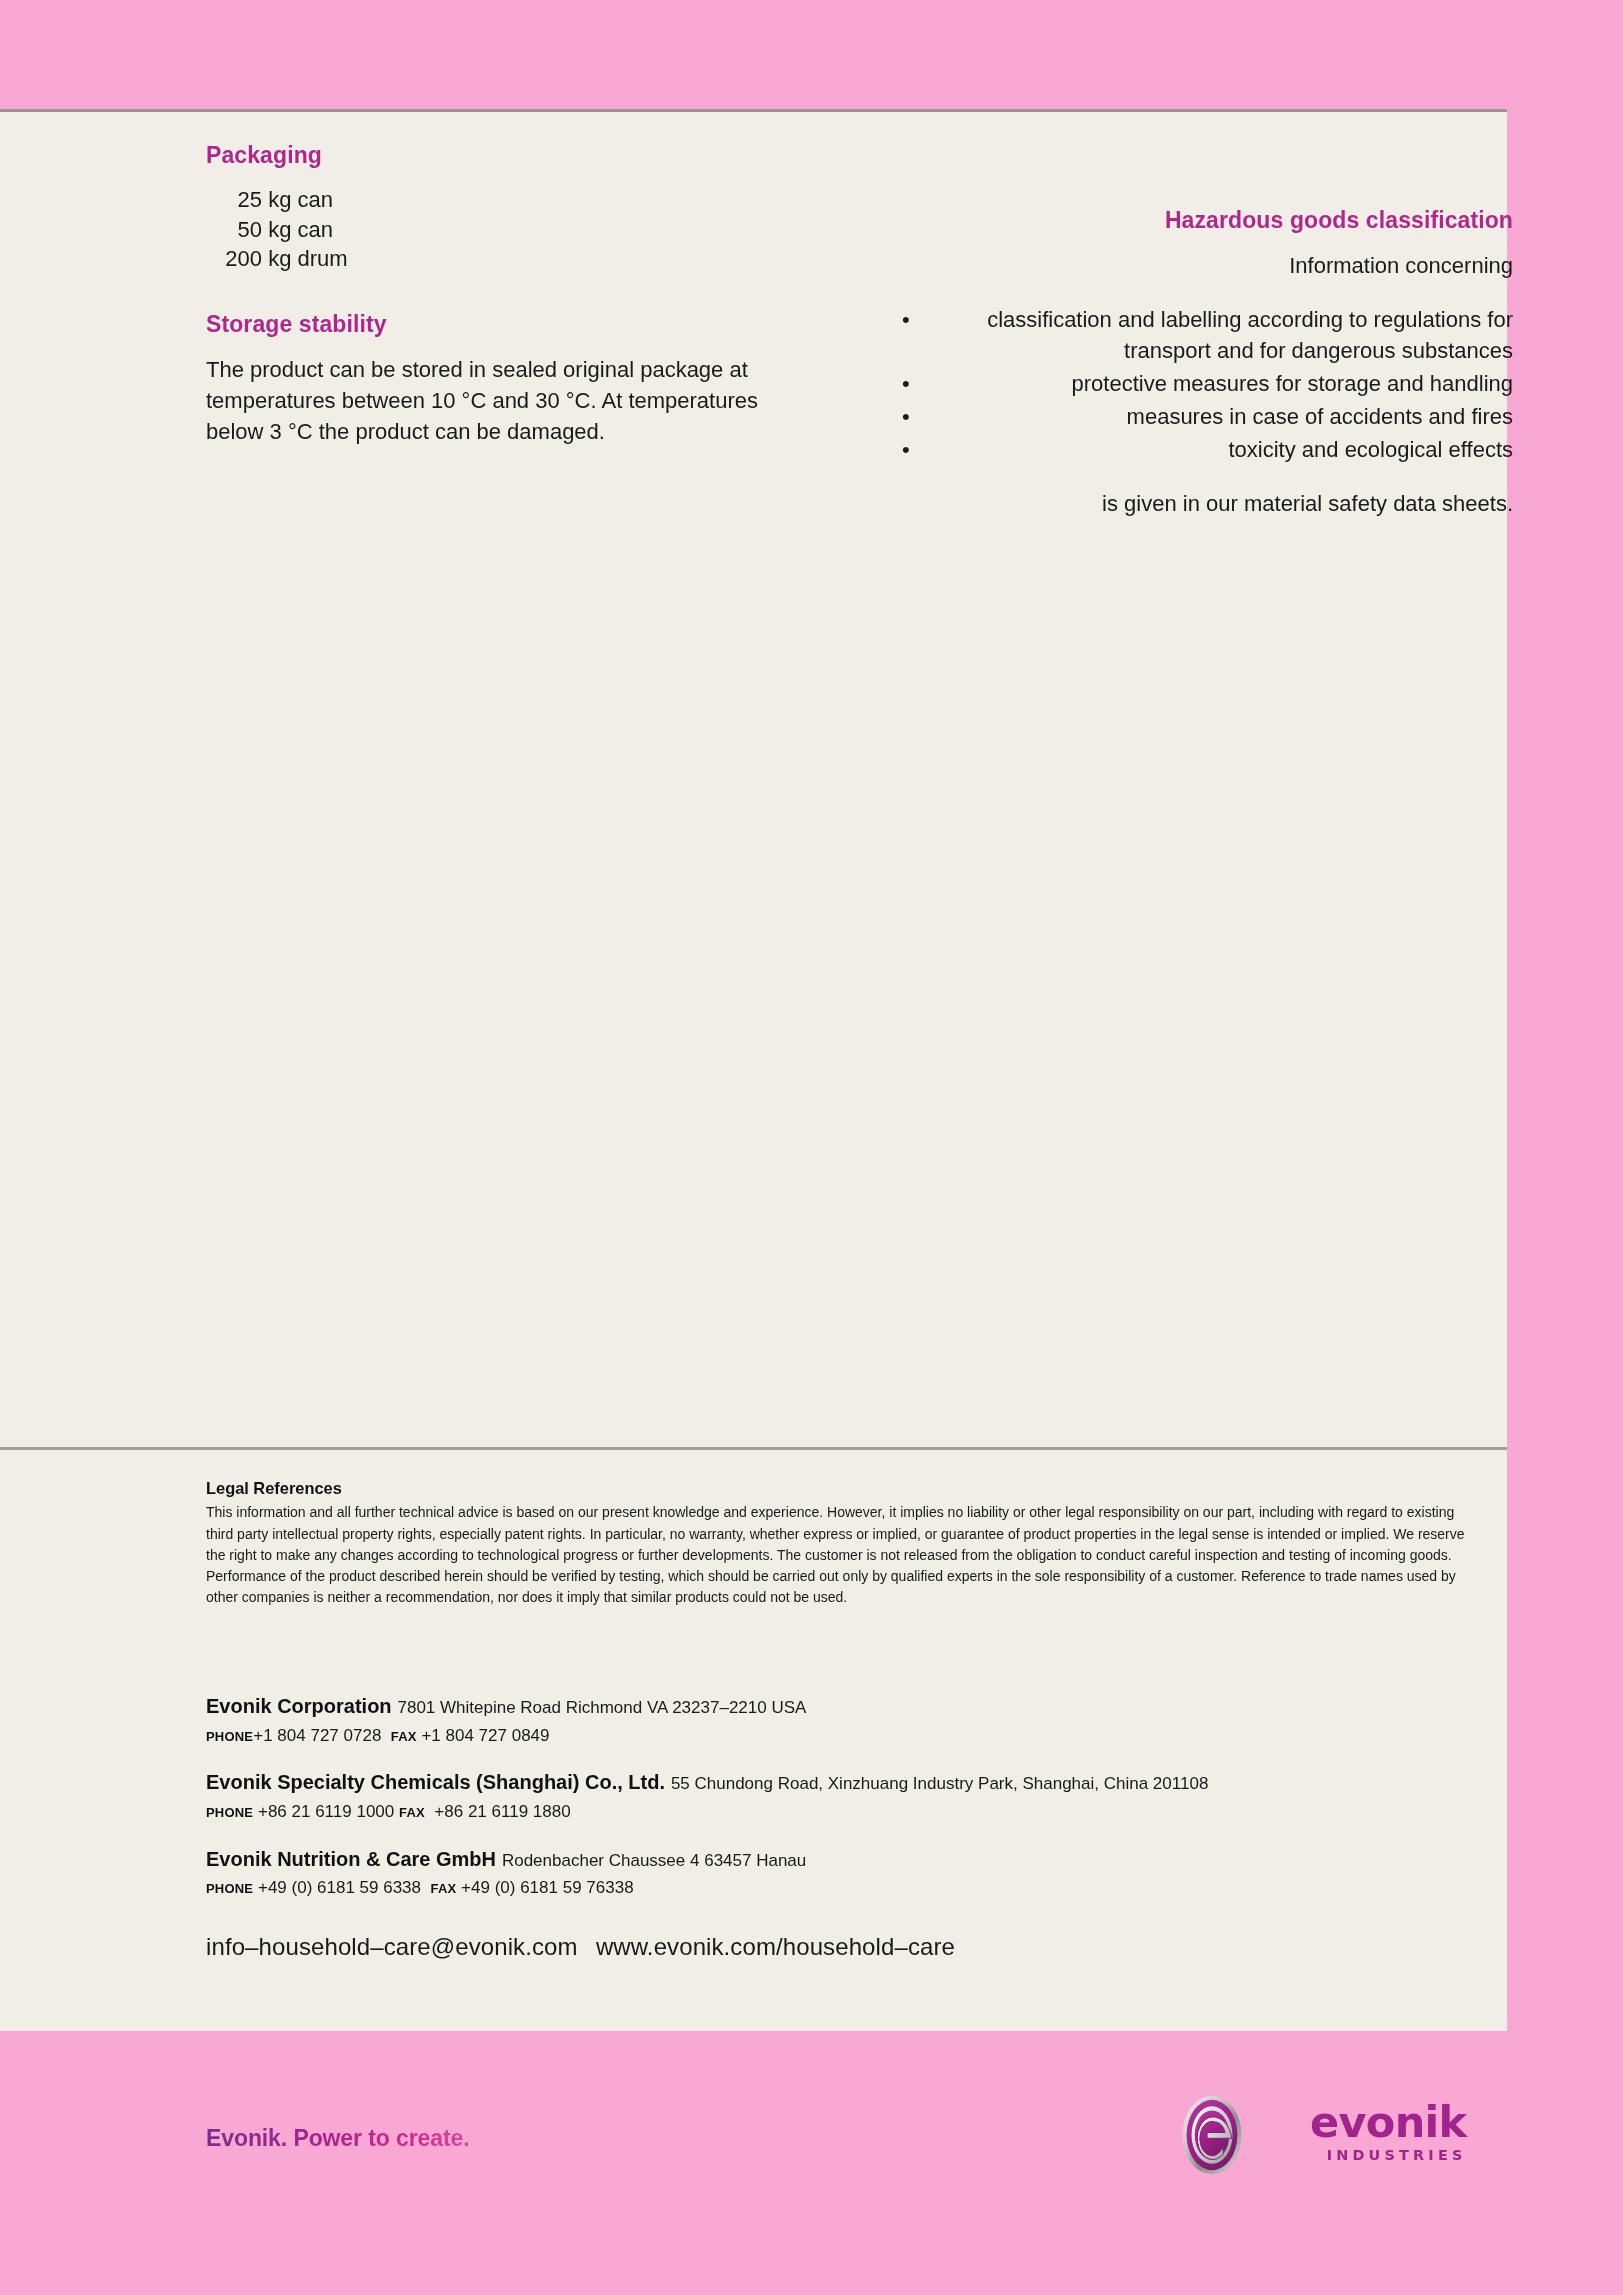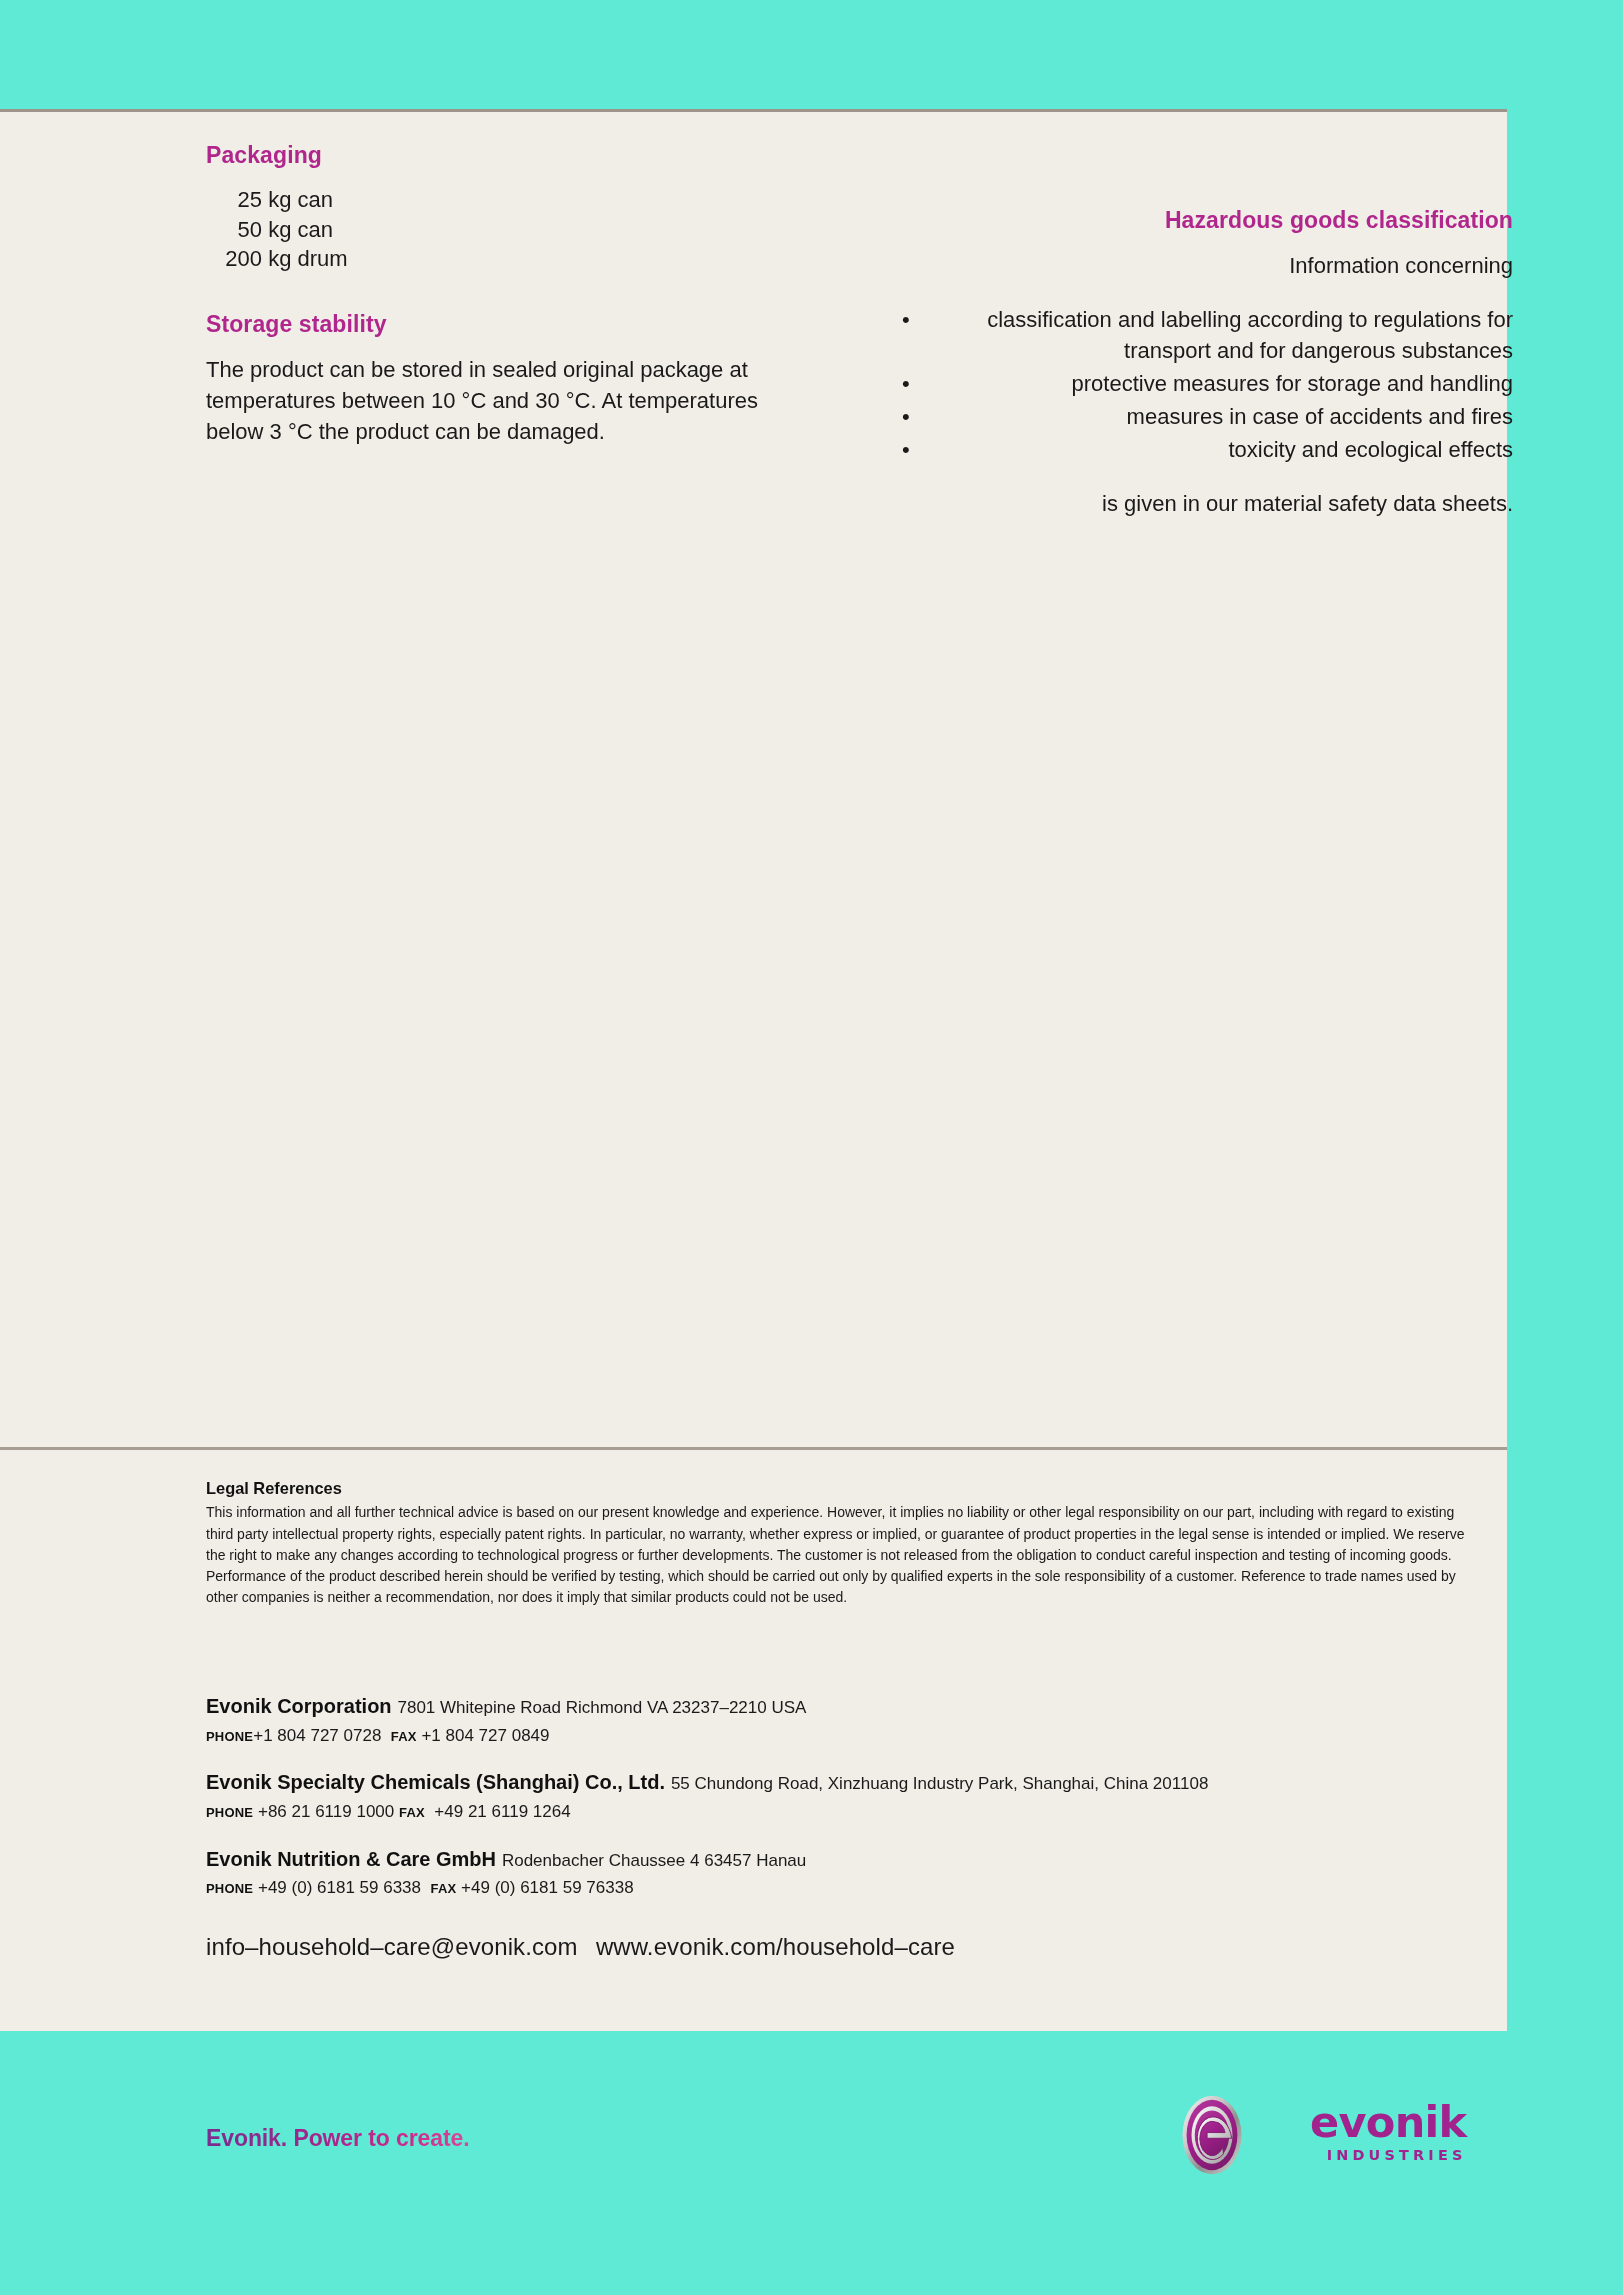--- a/index.html
+++ b/index.html
@@ -14,21 +14,21 @@
     font-family: "Liberation Sans", sans-serif;
     -webkit-font-smoothing: antialiased;
   }
 
   
   #page {
     position: absolute;
     left: 0; top: 0;
     width: 1623px;
     height: 2295px;
-    background: #5eead4;
+    background: #f9a8d4;
     overflow: hidden;
   }
 
   
   .top-rule {
     position: absolute;
     left: 0;
     top: 109px;
     width: 1507px;
     height: 3.3px;
@@ -327,21 +327,21 @@
       <div class="contact-line2">
         <span class="lbl">PHONE</span><span>+1 804 727 0728</span>&nbsp;&nbsp;<span class="lbl">FAX</span>&nbsp;<span>+1 804 727 0849</span>
       </div>
     </div>
 
     <div class="contact-entry spaced">
       <div>
         <span class="contact-name">Evonik Specialty Chemicals (Shanghai) Co., Ltd.</span><span class="contact-addr">55 Chundong Road, Xinzhuang Industry Park, Shanghai, China 201108</span>
       </div>
       <div class="contact-line2">
-        <span class="lbl">PHONE</span>&nbsp;<span>+86 21 6119 1000</span>&nbsp;<span class="lbl">FAX</span>&nbsp;&nbsp;<span>+49 21 6119 1264</span>
+        <span class="lbl">PHONE</span>&nbsp;<span>+86 21 6119 1000</span>&nbsp;<span class="lbl">FAX</span>&nbsp;&nbsp;<span>+86 21 6119 1880</span>
       </div>
     </div>
 
     <div class="contact-entry">
       <div>
         <span class="contact-name">Evonik Nutrition &amp; Care GmbH</span><span class="contact-addr">Rodenbacher Chaussee 4   63457 Hanau</span>
       </div>
       <div class="contact-line2">
         <span class="lbl">PHONE</span>&nbsp;<span>+49 (0) 6181 59 6338</span>&nbsp;&nbsp;<span class="lbl">FAX</span>&nbsp;<span>+49 (0) 6181 59 76338</span>
       </div>

